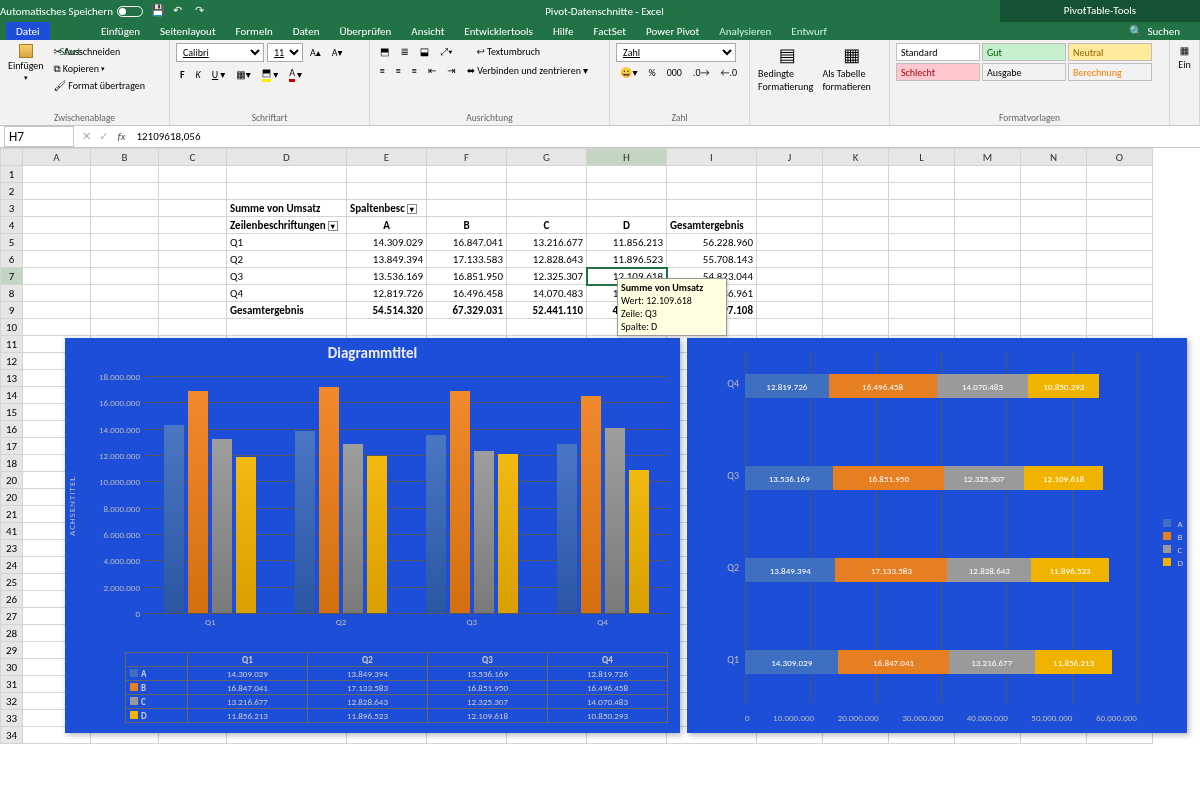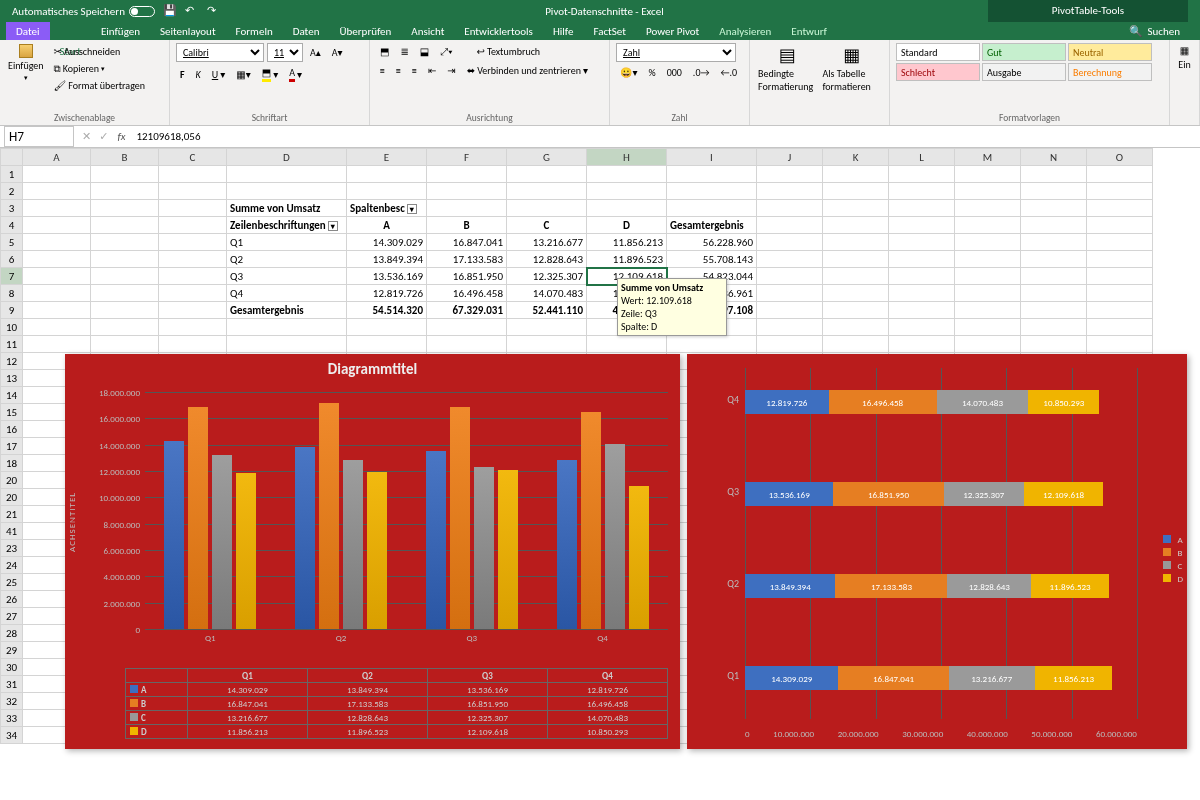--- a/index.html
+++ b/index.html
@@ -1,31 +1,31 @@
 <!DOCTYPE html>
 <html><head>
 <meta charset="utf-8">
 <style>
   * { box-sizing: border-box; margin: 0; padding: 0; font-family: "Segoe UI", Calibri, sans-serif; }
   body { background: #e6e6e6; width: 1200px; height: 800px; overflow: hidden; font-size: 11px; }
 
   
-  .titlebar { height: 22px; background: #217346; color: #fff; display: flex; align-items: center; padding: 0 12px; font-size: 11px; }
+  .titlebar { height: 22px; background: #217346; color: #fff; display: flex; align-items: center; padding: 0 0; font-size: 11px; }
   .titlebar .left { display: flex; align-items: center; gap: 8px; }
   .titlebar .center { flex:1; text-align:center; }
   .titlebar .right { width:200px; text-align:center; background:#145233; height:100%; line-height:22px; }
   .toggle { display:inline-flex; align-items:center; gap:4px; }
   .pill { width:26px; height:11px; border:1px solid #fff; border-radius:6px; position:relative; }
   .pill::after { content:""; width:7px; height:7px; background:#fff; border-radius:50%; position:absolute; left:1px; top:1px; }
   .qicon { width:14px; height:14px; display:inline-block; }
 
   
   .tabs { height: 18px; background: #217346; display:flex; align-items:center; padding-left:6px; gap:0; }
   .tab { color:#fff; padding:0 10px; font-size:11px; height:100%; display:flex; align-items:center; cursor:pointer; }
-  .tab.file { background:#8b5cf6; }
+  .tab.file { background:#1d4ed8; }
   .tab.active { background:#f3f2f1; color:#217346;margin-top:40px; }
   .tabs .search { margin-left:auto; margin-right:20px; color:#fff; display:flex; gap:4px; align-items:center; }
 
   
   .ribbon { height: 86px; background:#f3f2f1; border-bottom:1px solid #c5c5c5; display:flex; }
   .group { border-right:1px solid #d7d7d7; padding:3px 6px 14px 6px; display:flex; flex-direction:column; position:relative; font-size:10px; }
   .group .glabel { position:absolute; bottom:1px; left:0; right:0; text-align:center; color:#666; font-size:9.5px; }
   .grow { display:flex; align-items:center; gap:3px; margin-bottom:2px; }
   .btn { border:1px solid transparent; padding:1px 3px; display:flex; align-items:center; gap:2px; font-size:10px; cursor:pointer; }
   .dd { border:1px solid #ababab; background:#fff; font-size:10px; padding:1px 2px;text-decoration:underline; }
@@ -52,21 +52,21 @@
   .sel { outline:2px solid #217346; outline-offset:-1px; background:#fff; }
   .pthdr { font-weight:bold; background:#fff; }
   .ddicon { display:inline-block; width:10px; height:10px; border:1px solid #888; background:#fff; text-align:center; line-height:8px; font-size:8px; margin-left:2px; }
   .num { text-align:right; }
   .trow { font-weight:bold; }
 
   
   .tip { position:absolute; left:617px; top:130px; width:110px; background:#ffffe1; border:1px solid #999; font-size:10px; padding:2px 3px; box-shadow:1px 1px 3px rgba(0,0,0,0.2); z-index:5; }
 
   
-  .chart { position:absolute; background:#b91c1c; box-shadow:2px 2px 6px rgba(0,0,0,0.3); color:#ddd;margin-top:16px; }
+  .chart { position:absolute; background:#1d4ed8; box-shadow:2px 2px 6px rgba(0,0,0,0.3); color:#ddd; }
   .chart1 { left:65px; top:190px; width:615px; height:395px; }
   .chart2 { left:687px; top:190px; width:500px; height:395px; }
 
   .ctitle{ text-align:center; font-weight:bold; font-size:15px; color:#eee; padding:6px 0; }
   .axisT{ position:absolute; left:6px; top:50%; transform:rotate(-90deg) translateY(-50%); transform-origin:left top; font-size:9px; color:#bbb; letter-spacing:1px; }
   .plot { position:absolute; left:80px; right:12px; top:38px; bottom:120px; }
   .grid1 .hline{ position:absolute; left:0; right:0; border-top:1px solid #555; }
   .ylab{ position:absolute; left:-60px; width:55px; text-align:right; font-size:9px; color:#bbb; transform:translateY(-50%); }
   .bars { position:absolute; bottom:0; display:flex; width:100%; height:100%; }
   .bgroup{ flex:1; display:flex; align-items:flex-end; justify-content:center; gap:4px; position:relative; }

